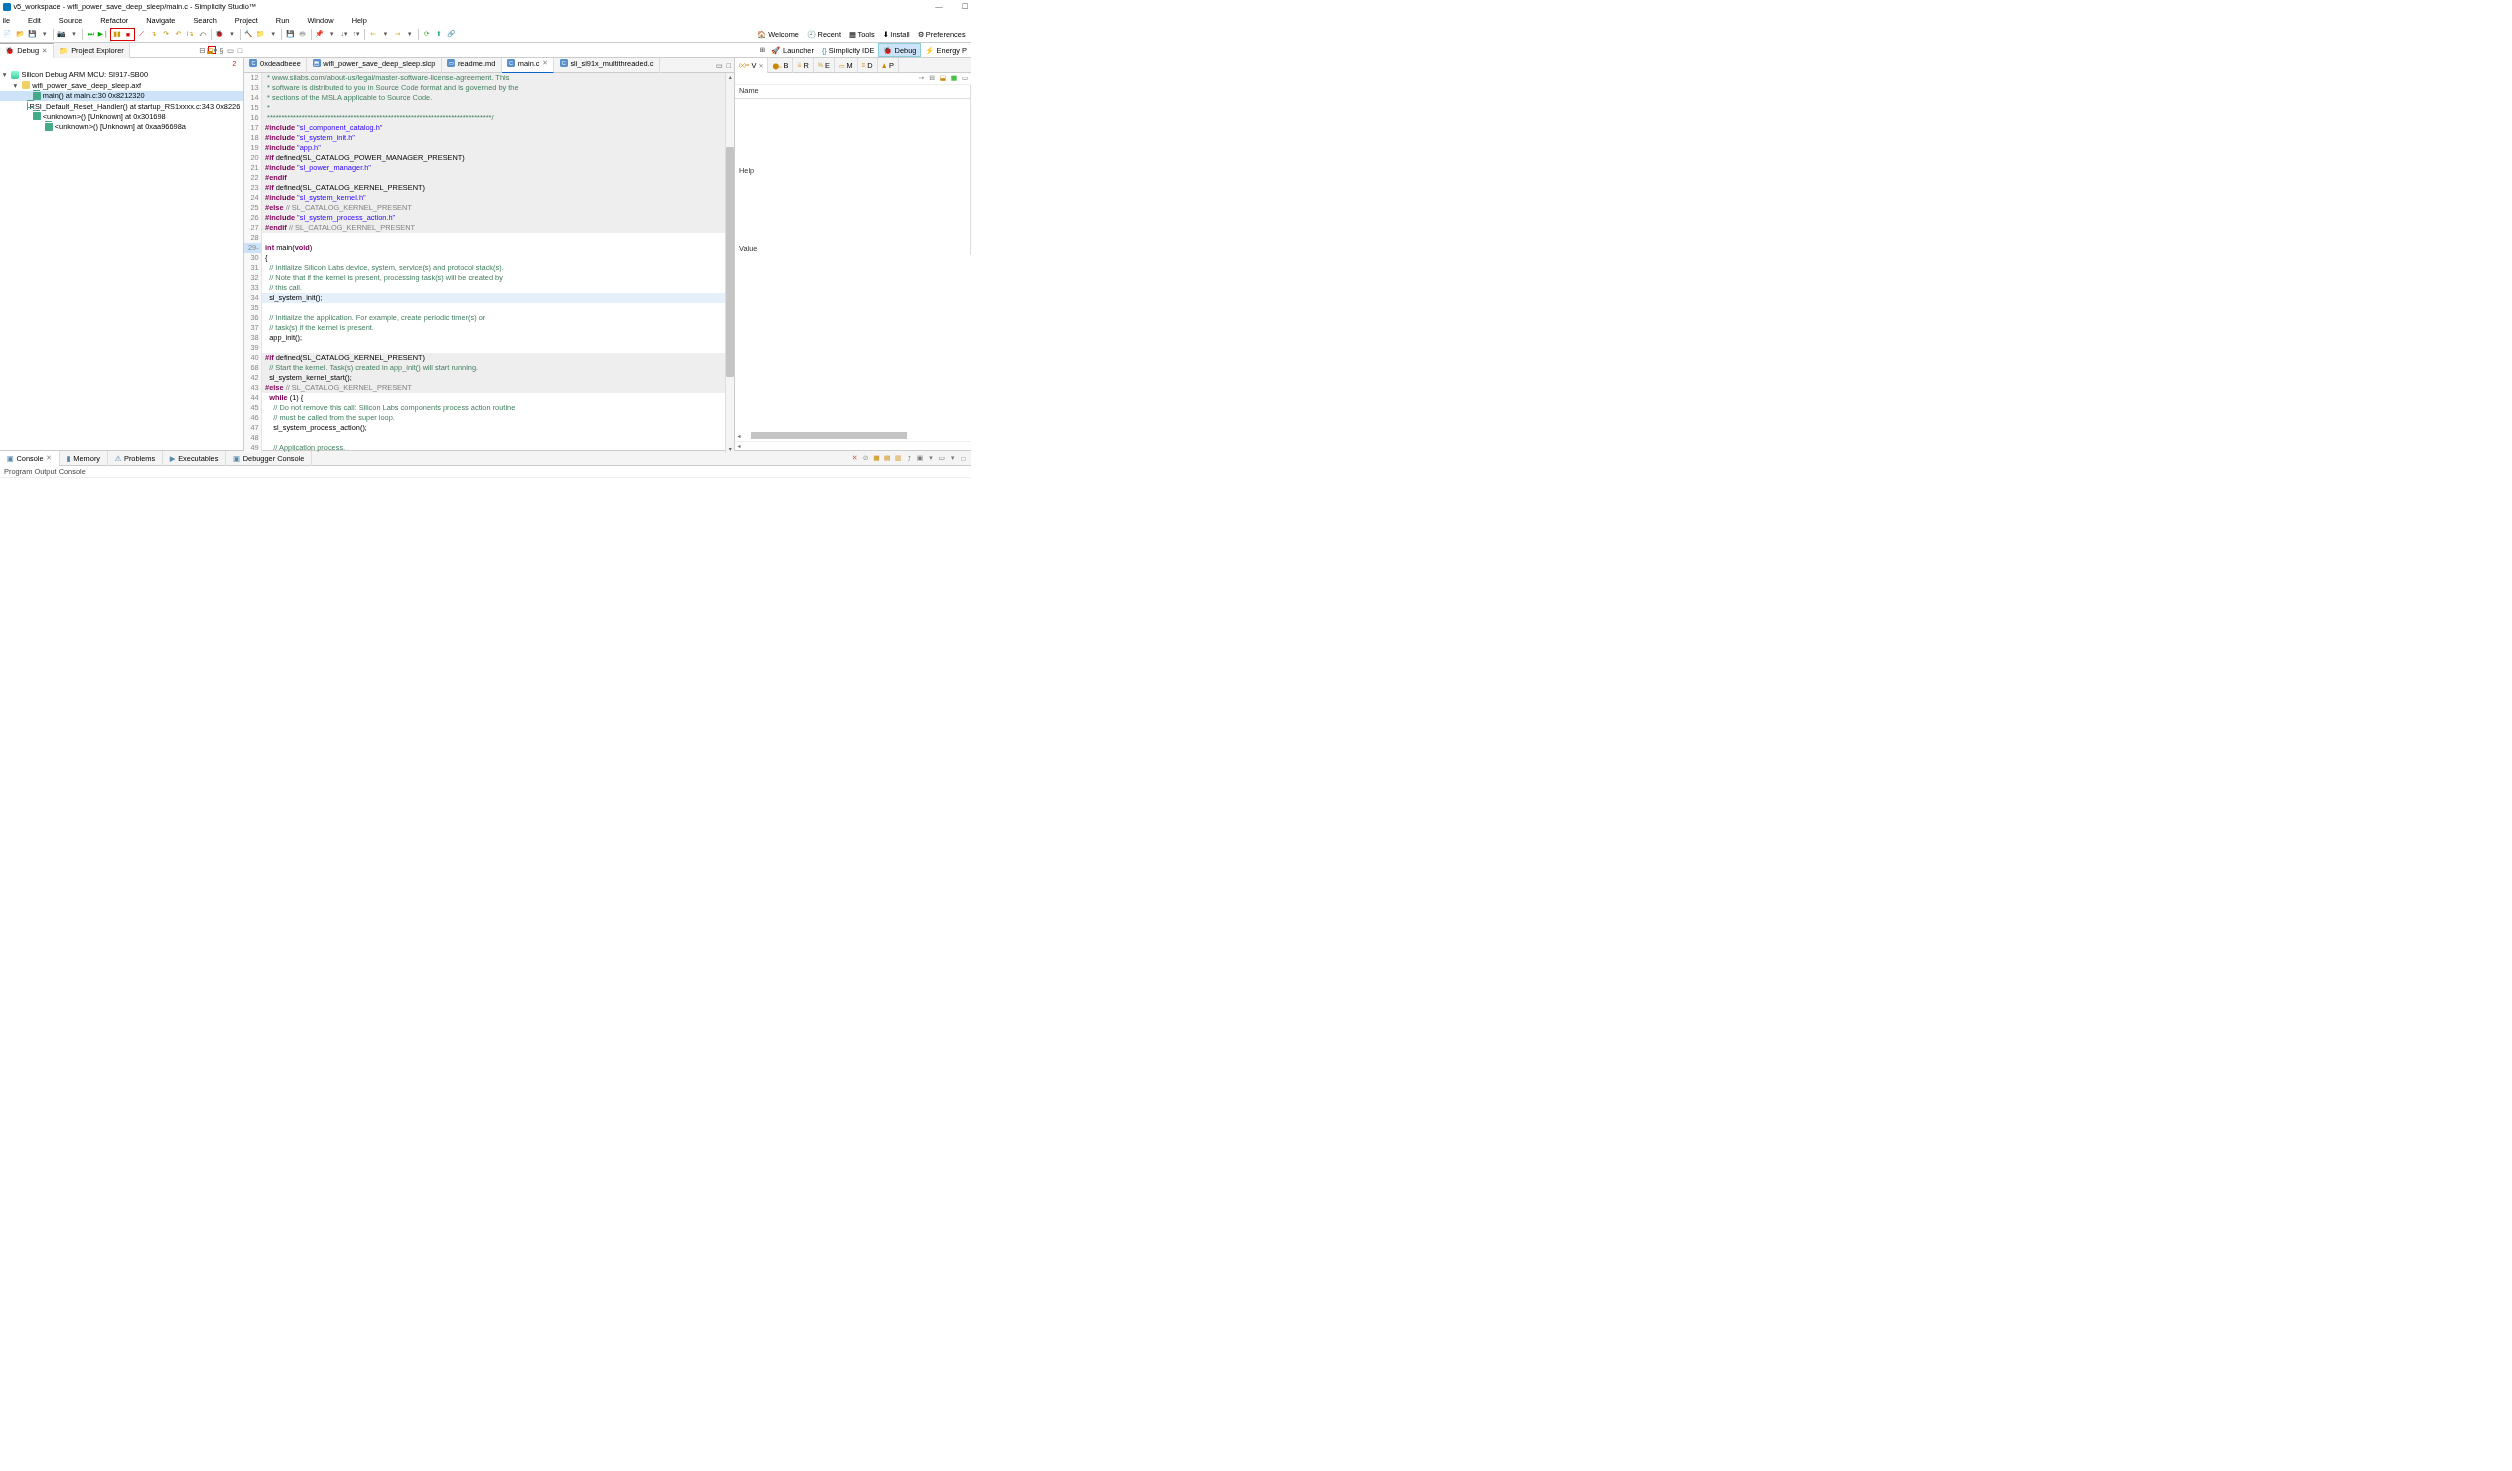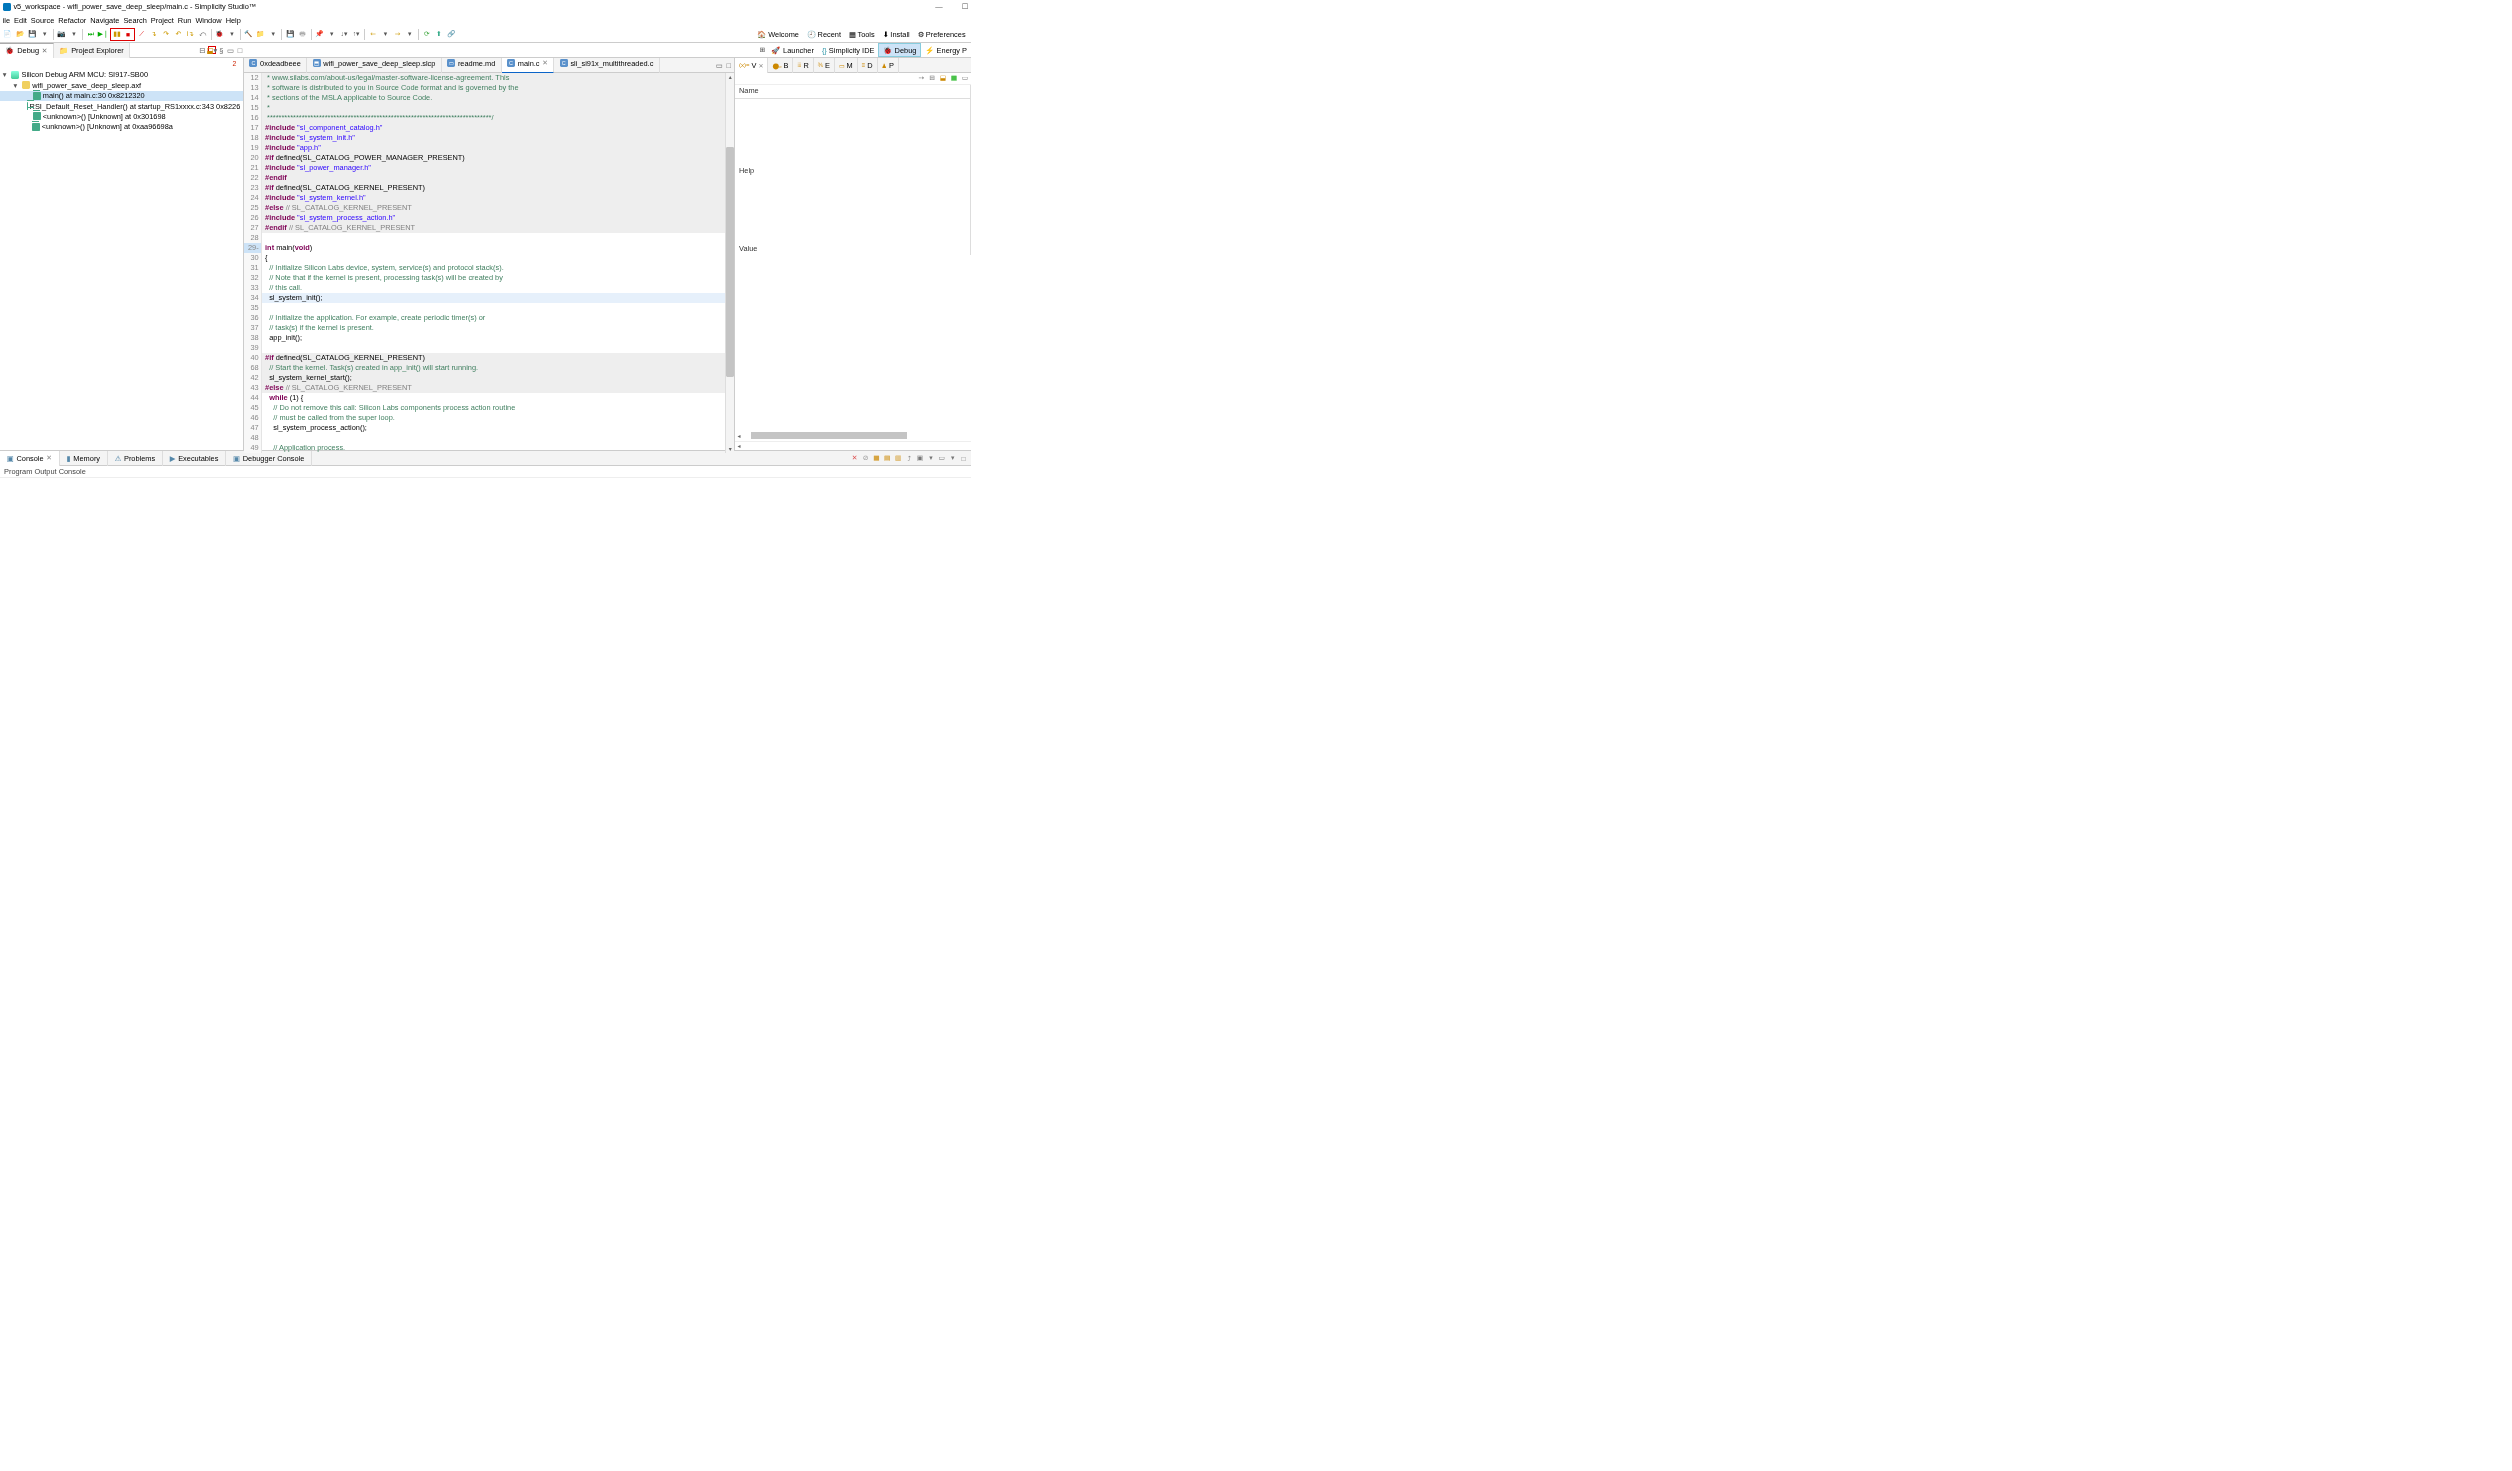--- a/index.html
+++ b/index.html
@@ -1,20 +1,20 @@
 <!DOCTYPE html>
 <html><head>
 <meta charset="utf-8">
 <style>
 * { margin:0; padding:0; box-sizing:border-box; font-family:"Segoe UI",Tahoma,sans-serif; font-size:7.4px; }
 body { background:#fff; width:971px; height:568px; overflow:hidden; color:#000; }
 .titlebar { height:13.5px; display:flex; align-items:center; padding:0 2.7px; }
 .titlebar .logo { width:8px; height:8px; background:#07b; border-radius:1.4px; margin-right:2.7px; }
 .titlebar .tbtns { margin-left:auto; display:flex; gap:19px; font-size:8.8px; color:#555; }
-.menubar { height:13.5px; display:flex; align-items:center; gap:4px; padding:0 2.7px; }
+.menubar { height:13.5px; display:flex; align-items:center; gap:18px; padding:0 2.7px; }
 .menubar span { cursor:default; }
 .toolbar { height:16px; display:flex; align-items:center; gap:1.4px; padding:0 2.7px; border-bottom:0.7px solid #ccc; }
 .tb-ico { width:10.8px; height:10.8px; display:flex; align-items:center; justify-content:center; font-size:6.8px; color:#555; }
 .tb-sep { width:0.7px; height:10.8px; background:#ccc; margin:0 1.4px; }
 .tb-boxed { border:1px solid #d00; padding:0 0.7px; display:flex; }
 .toolbar .right { margin-left:auto; display:flex; align-items:center; gap:2.7px; }
 .toolbar .right .item { display:flex; align-items:center; gap:1.4px; padding:1.4px 2.7px; }
 .perspbar { height:15px; display:flex; align-items:center; border-bottom:0.7px solid #ccc; }
 .persp-left { display:flex; align-items:center; }
 .tab { display:flex; align-items:center; gap:2.7px; padding:1.4px 5.4px; height:15px; border-right:0.7px solid #ddd; background:#f4f4f4; }
@@ -252,21 +252,21 @@
         <div class="row" style="padding-left: 24px;">
           <span class="tw"></span>
           <span class="ico thr"></span>
           <span>RSI_Default_Reset_Handler() at startup_RS1xxxx.c:343 0x8226</span>
         </div>
         <div class="row" style="padding-left: 24px;">
           <span class="tw"></span>
           <span class="ico thr"></span>
           <span>&lt;unknown&gt;() [Unknown] at 0x301698</span>
         </div>
-        <div class="row" style="padding-left: 23px;">
+        <div class="row" style="padding-left: 36px;">
           <span class="tw"></span>
           <span class="ico thr"></span>
           <span>&lt;unknown&gt;() [Unknown] at 0xaa96698a</span>
         </div>
       </div>
  </div>
 
  <div class="editor">
   <div class="edtabs" id="edtabs">
   <div class="edtab">

